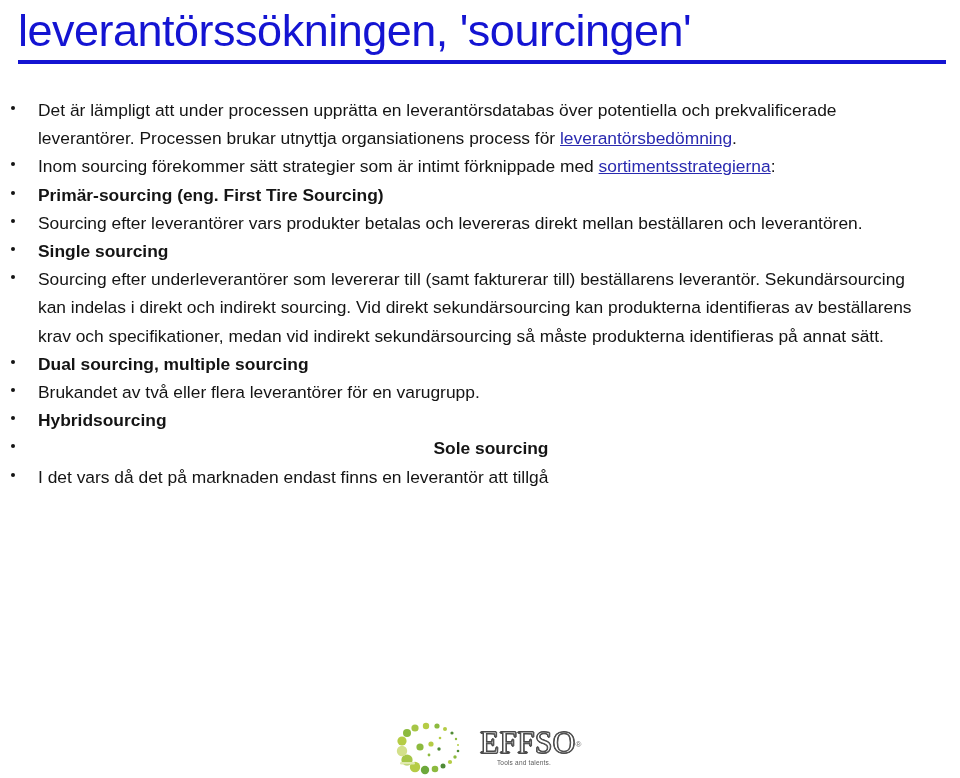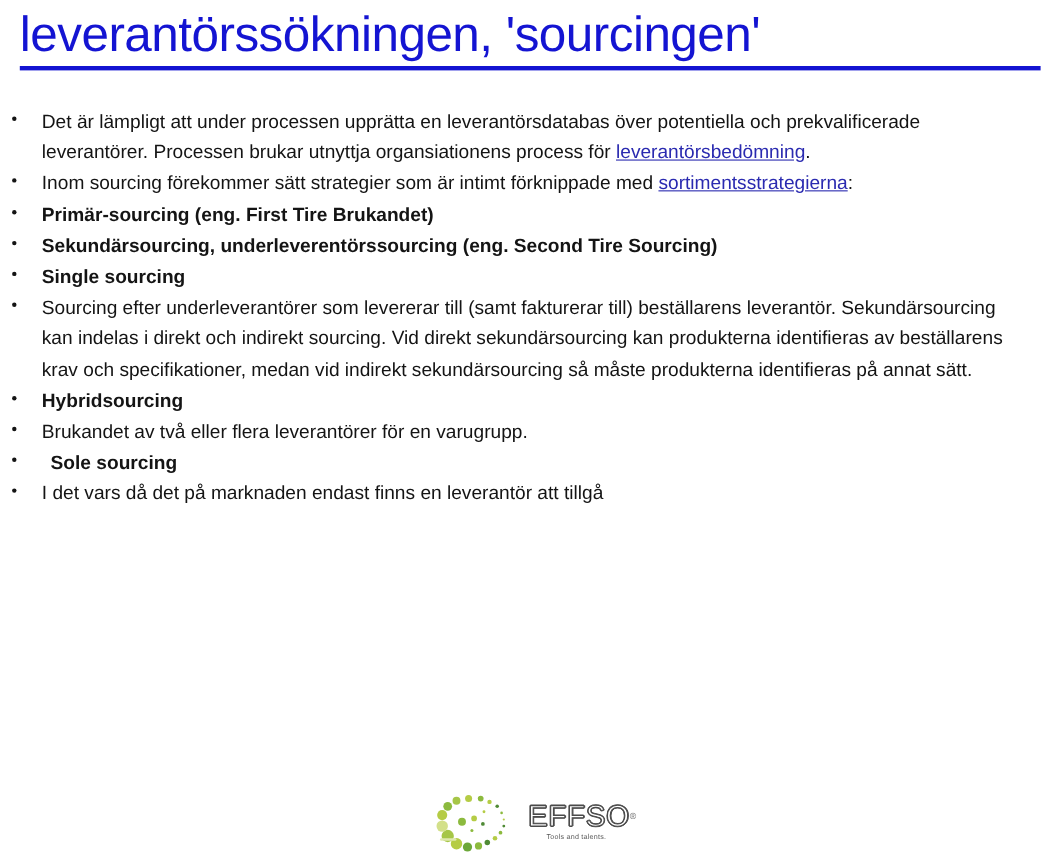--- a/index.html
+++ b/index.html
@@ -77,20 +77,21 @@
     display: block;
   }
 
   .bullet-row.bold .txt {
     font-weight: bold;
   }
 
   
   .bullet-row.extra-indent .txt {
     padding-left: 8px;
+    text-align: center;
   }
 
   a.link,
   .link {
     color: #2a2ab0;
     text-decoration: underline;
   }
 
   
   .logo {
@@ -108,22 +109,22 @@
     height: 56px;
   }
   .logo-word {
     position: absolute;
     left: 84px;
     top: 8px;
     width: 96px;
     text-align: left;
   }
   .logo-word .effso {
-    font-family: Liberation Sans, sans-serif;
-    font-size: 27px;
+    font-family: Liberation Serif, serif;
+    font-size: 31px;
     line-height: 25px;
     font-weight: 400;
     letter-spacing: 0.5px;
     color: #ffffff;
     -webkit-text-stroke: 1px #4a4a4a;
     text-shadow:
       -1px 0 #4a4a4a, 1px 0 #4a4a4a,
       0 -1px #4a4a4a, 0 1px #4a4a4a;
   }
   .logo-word .reg {
@@ -155,41 +156,45 @@
       <div class="bullet-row">
         <span class="dot"></span>
         <span class="txt"><span>Det är lämpligt att under processen upprätta en leverantörsdatabas över potentiella och prekvalificerade leverantörer. Processen brukar utnyttja organsiationens process för </span><a class="link" href="#">leverantörsbedömning</a><span>.</span></span>
       </div>
       <div class="bullet-row">
         <span class="dot"></span>
         <span class="txt"><span>Inom sourcing förekommer sätt strategier som är intimt förknippade med </span><a class="link" href="#">sortimentsstrategierna</a><span>:</span></span>
       </div>
       <div class="bullet-row bold">
         <span class="dot"></span>
-        <span class="txt"><span>Primär-sourcing (eng. First Tire Brukandet)</span></span>
-      </div>
-      <div class="bullet-row bold">
-        <span class="dot"></span>
-        <span class="txt"><span>Sekundärsourcing, underleverentörssourcing (eng. Second Tire Sourcing)</span></span>
+        <span class="txt"><span>Primär-sourcing (eng. First Tire Sourcing)</span></span>
+      </div>
+      <div class="bullet-row">
+        <span class="dot"></span>
+        <span class="txt"><span>Sourcing efter leverantörer vars produkter betalas och levereras direkt mellan beställaren och leverantören.</span></span>
       </div>
       <div class="bullet-row bold">
         <span class="dot"></span>
         <span class="txt"><span>Single sourcing</span></span>
       </div>
       <div class="bullet-row">
         <span class="dot"></span>
         <span class="txt"><span>Sourcing efter underleverantörer som levererar till (samt fakturerar till) beställarens leverantör. Sekundärsourcing kan indelas i direkt och indirekt sourcing. Vid direkt sekundärsourcing kan produkterna identifieras av beställarens krav och specifikationer, medan vid indirekt sekundärsourcing så måste produkterna identifieras på annat sätt.</span></span>
       </div>
       <div class="bullet-row bold">
         <span class="dot"></span>
+        <span class="txt"><span>Dual sourcing, multiple sourcing</span></span>
+      </div>
+      <div class="bullet-row">
+        <span class="dot"></span>
+        <span class="txt"><span>Brukandet av två eller flera leverantörer för en varugrupp.</span></span>
+      </div>
+      <div class="bullet-row bold">
+        <span class="dot"></span>
         <span class="txt"><span>Hybridsourcing</span></span>
-      </div>
-      <div class="bullet-row">
-        <span class="dot"></span>
-        <span class="txt"><span>Brukandet av två eller flera leverantörer för en varugrupp.</span></span>
       </div>
       <div class="bullet-row bold extra-indent">
         <span class="dot"></span>
         <span class="txt"><span>Sole sourcing</span></span>
       </div>
       <div class="bullet-row">
         <span class="dot"></span>
         <span class="txt"><span>I det vars då det på marknaden endast finns en leverantör att tillgå</span></span>
       </div>
     </div>

